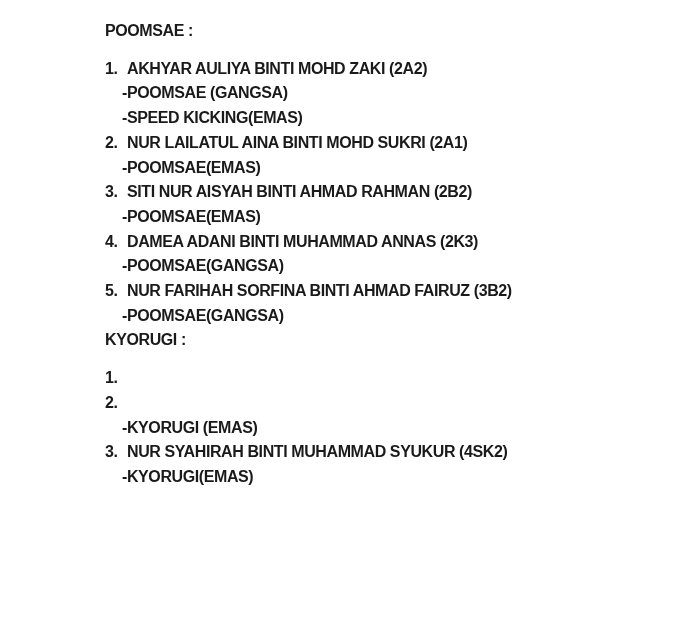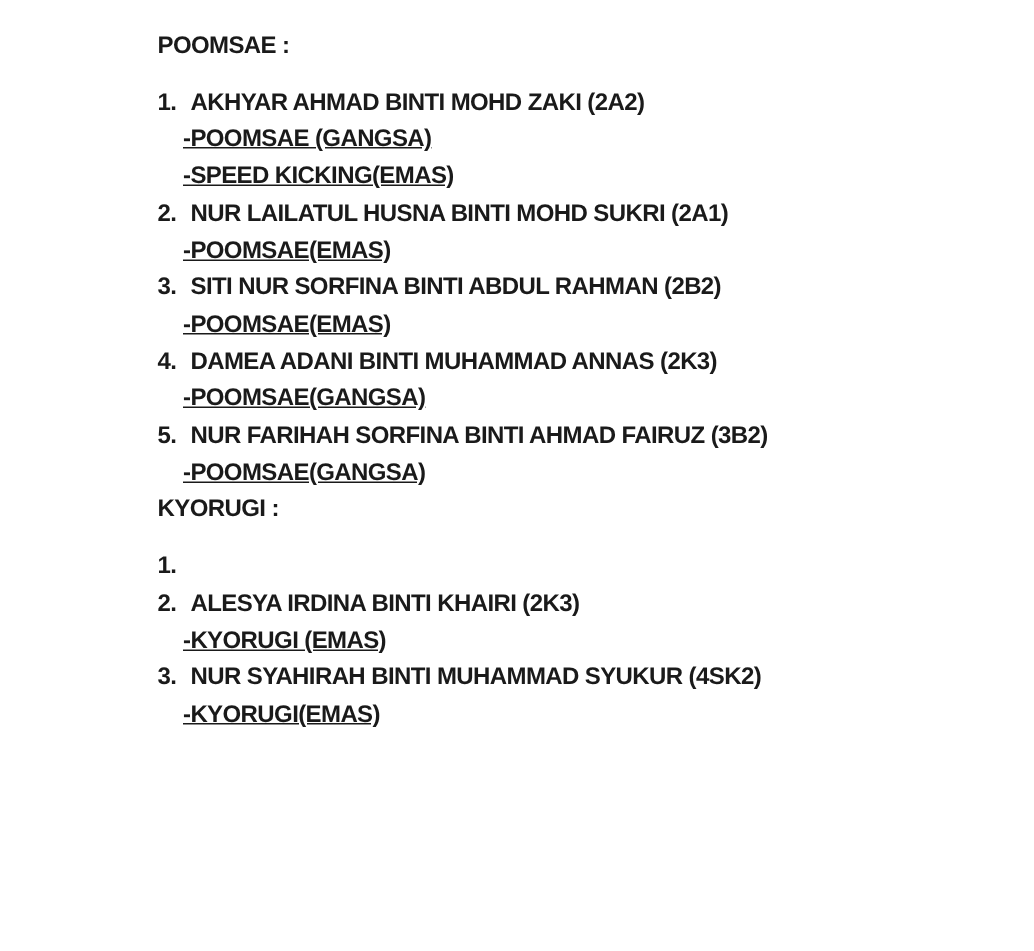--- a/index.html
+++ b/index.html
@@ -19,51 +19,51 @@
     font-size: 16px;
     line-height: 24.7px;
     letter-spacing: -0.4px;
     color: #1a1a1a;
   }
   .section-title { margin: 0 0 13px 0; }
   .section-kyorugi { }
   .entry-head { display: flex; margin: 0; }
   .num { flex: none; width: 22px; }
   .name { flex: none; white-space: nowrap; }
-  .result { margin: 0; padding-left: 17px; white-space: nowrap; text-decoration: underline; }
+  .result { margin: 0; padding-left: 17px; white-space: nowrap; }
 </style>
 </head>
 <body>
 
 <div class="doc">
 
   <section class="section-poomsae">
     <p class="section-title">POOMSAE :</p>
 
     <div>
       <div class="entry-head">
         <span class="num">1.</span>
-        <span class="name">AKHYAR AHMAD BINTI MOHD ZAKI (2A2)</span>
+        <span class="name">AKHYAR AULIYA BINTI MOHD ZAKI (2A2)</span>
       </div>
       <p class="result">-POOMSAE (GANGSA)</p>
       <p class="result">-SPEED KICKING(EMAS)</p>
     </div>
 
     <div>
       <div class="entry-head">
         <span class="num">2.</span>
-        <span class="name">NUR LAILATUL HUSNA BINTI MOHD SUKRI (2A1)</span>
+        <span class="name">NUR LAILATUL AINA BINTI MOHD SUKRI (2A1)</span>
       </div>
       <p class="result">-POOMSAE(EMAS)</p>
     </div>
 
     <div>
       <div class="entry-head">
         <span class="num">3.</span>
-        <span class="name">SITI NUR SORFINA BINTI ABDUL RAHMAN (2B2)</span>
+        <span class="name">SITI NUR AISYAH BINTI AHMAD RAHMAN (2B2)</span>
       </div>
       <p class="result">-POOMSAE(EMAS)</p>
     </div>
 
     <div>
       <div class="entry-head">
         <span class="num">4.</span>
         <span class="name">DAMEA ADANI BINTI MUHAMMAD ANNAS (2K3)</span>
       </div>
       <p class="result">-POOMSAE(GANGSA)</p>
@@ -83,21 +83,20 @@
 
     <div>
       <div class="entry-head">
         <span class="num">1.</span>
       </div>
     </div>
 
     <div>
       <div class="entry-head">
         <span class="num">2.</span>
-        <span class="name">ALESYA IRDINA BINTI KHAIRI (2K3)</span>
       </div>
       <p class="result">-KYORUGI (EMAS)</p>
     </div>
 
     <div>
       <div class="entry-head">
         <span class="num">3.</span>
         <span class="name">NUR SYAHIRAH BINTI MUHAMMAD SYUKUR (4SK2)</span>
       </div>
       <p class="result">-KYORUGI(EMAS)</p>

